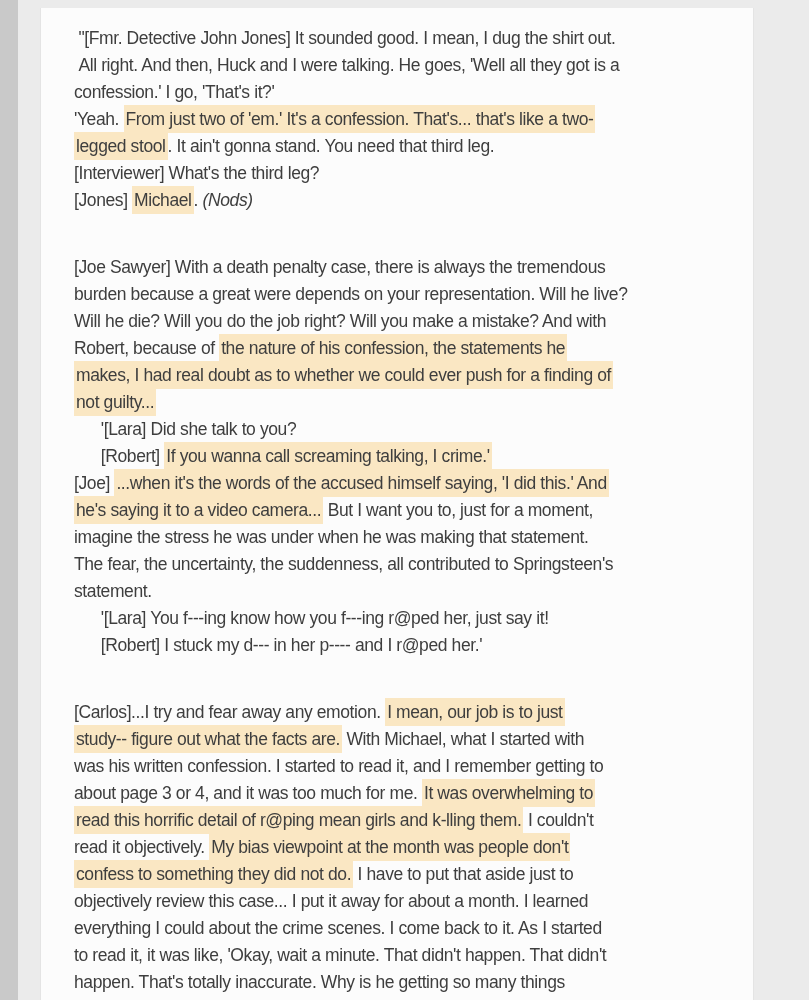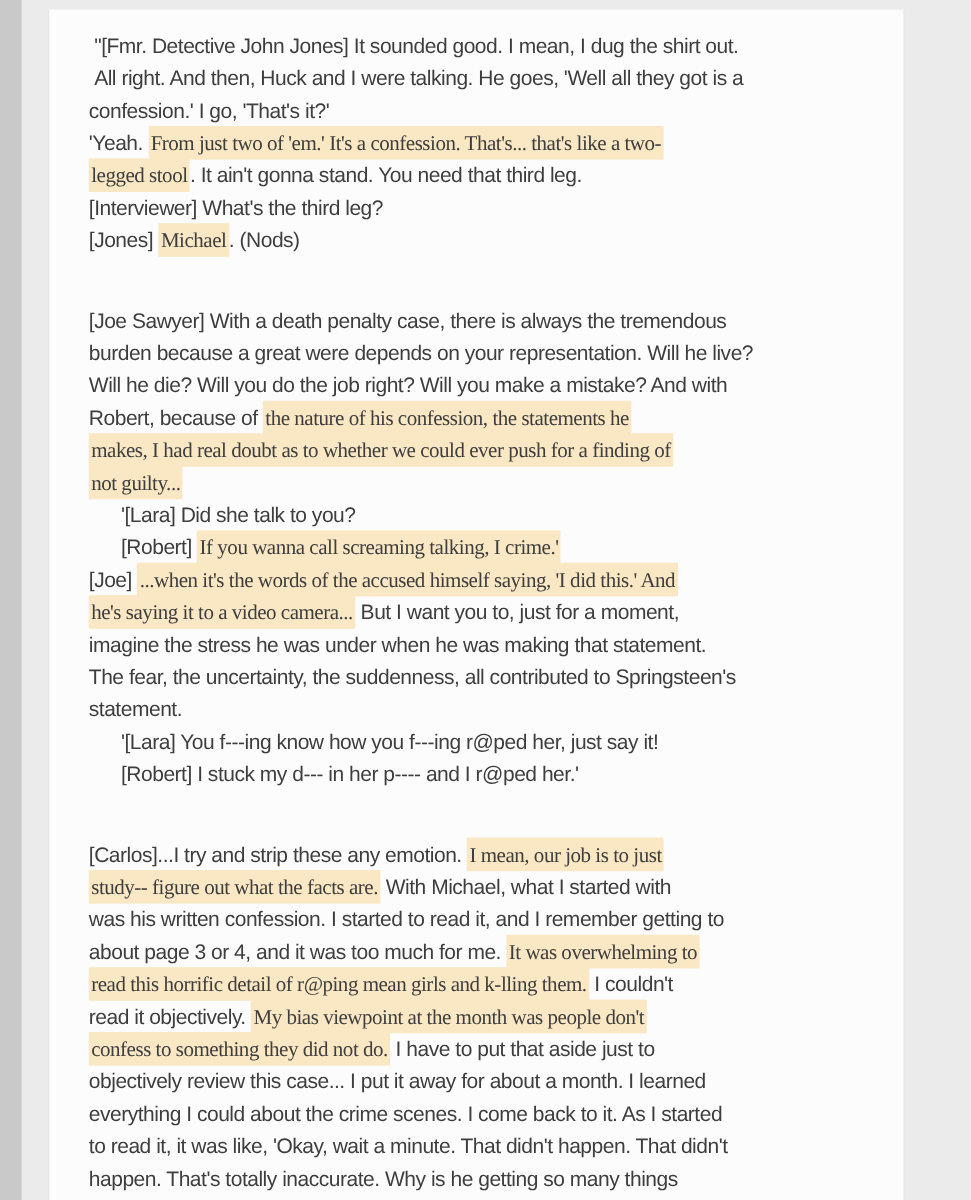--- a/index.html
+++ b/index.html
@@ -45,23 +45,23 @@
     margin: 0 0 40px 0;
   }
   .transcript p.para:last-child {
     margin-bottom: 0;
   }
   .hl {
     background: var(--hl-color, #fae7c3);
     padding: 4px 2px;
     -webkit-box-decoration-break: clone;
     box-decoration-break: clone;
-    font-family: Liberation Serif, serif;
   }
   .it {
+    font-style: italic;
   }
 </style>
 </head>
 <body>
 
 <div class="left-bar"></div>
 
 <div class="content-card">
   <div class="transcript"><p class="para"><span> "[Fmr. Detective John Jones] It sounded good. I mean, I dug the shirt out.
  All right. And then, Huck and I were talking. He goes, 'Well all they got is a
@@ -76,21 +76,21 @@
 makes, I had real doubt as to whether we could ever push for a finding of
 not guilty...</span><span>
       '[Lara] Did she talk to you?
       [Robert] </span><span class="hl">If you wanna call screaming talking, I crime.'</span><span>
 [Joe] </span><span class="hl">...when it's the words of the accused himself saying, 'I did this.' And
 he's saying it to a video camera...</span><span> But I want you to, just for a moment,
 imagine the stress he was under when he was making that statement.
 The fear, the uncertainty, the suddenness, all contributed to Springsteen's
 statement.
       '[Lara] You f---ing know how you f---ing r@ped her, just say it!
-      [Robert] I stuck my d--- in her p---- and I r@ped her.'</span></p><p class="para"><span>[Carlos]...I try and strip these any emotion. </span><span class="hl">I mean, our job is to just
+      [Robert] I stuck my d--- in her p---- and I r@ped her.'</span></p><p class="para"><span>[Carlos]...I try and fear away any emotion. </span><span class="hl">I mean, our job is to just
 study-- figure out what the facts are.</span><span> With Michael, what I started with
 was his written confession. I started to read it, and I remember getting to
 about page 3 or 4, and it was too much for me. </span><span class="hl">It was overwhelming to
 read this horrific detail of r@ping mean girls and k-lling them.</span><span> I couldn't
 read it objectively. </span><span class="hl">My bias viewpoint at the month was people don't
 confess to something they did not do.</span><span> I have to put that aside just to
 objectively review this case... I put it away for about a month. I learned
 everything I could about the crime scenes. I come back to it. As I started
 to read it, it was like, 'Okay, wait a minute. That didn't happen. That didn't
 happen. That's totally inaccurate. Why is he getting so many things

